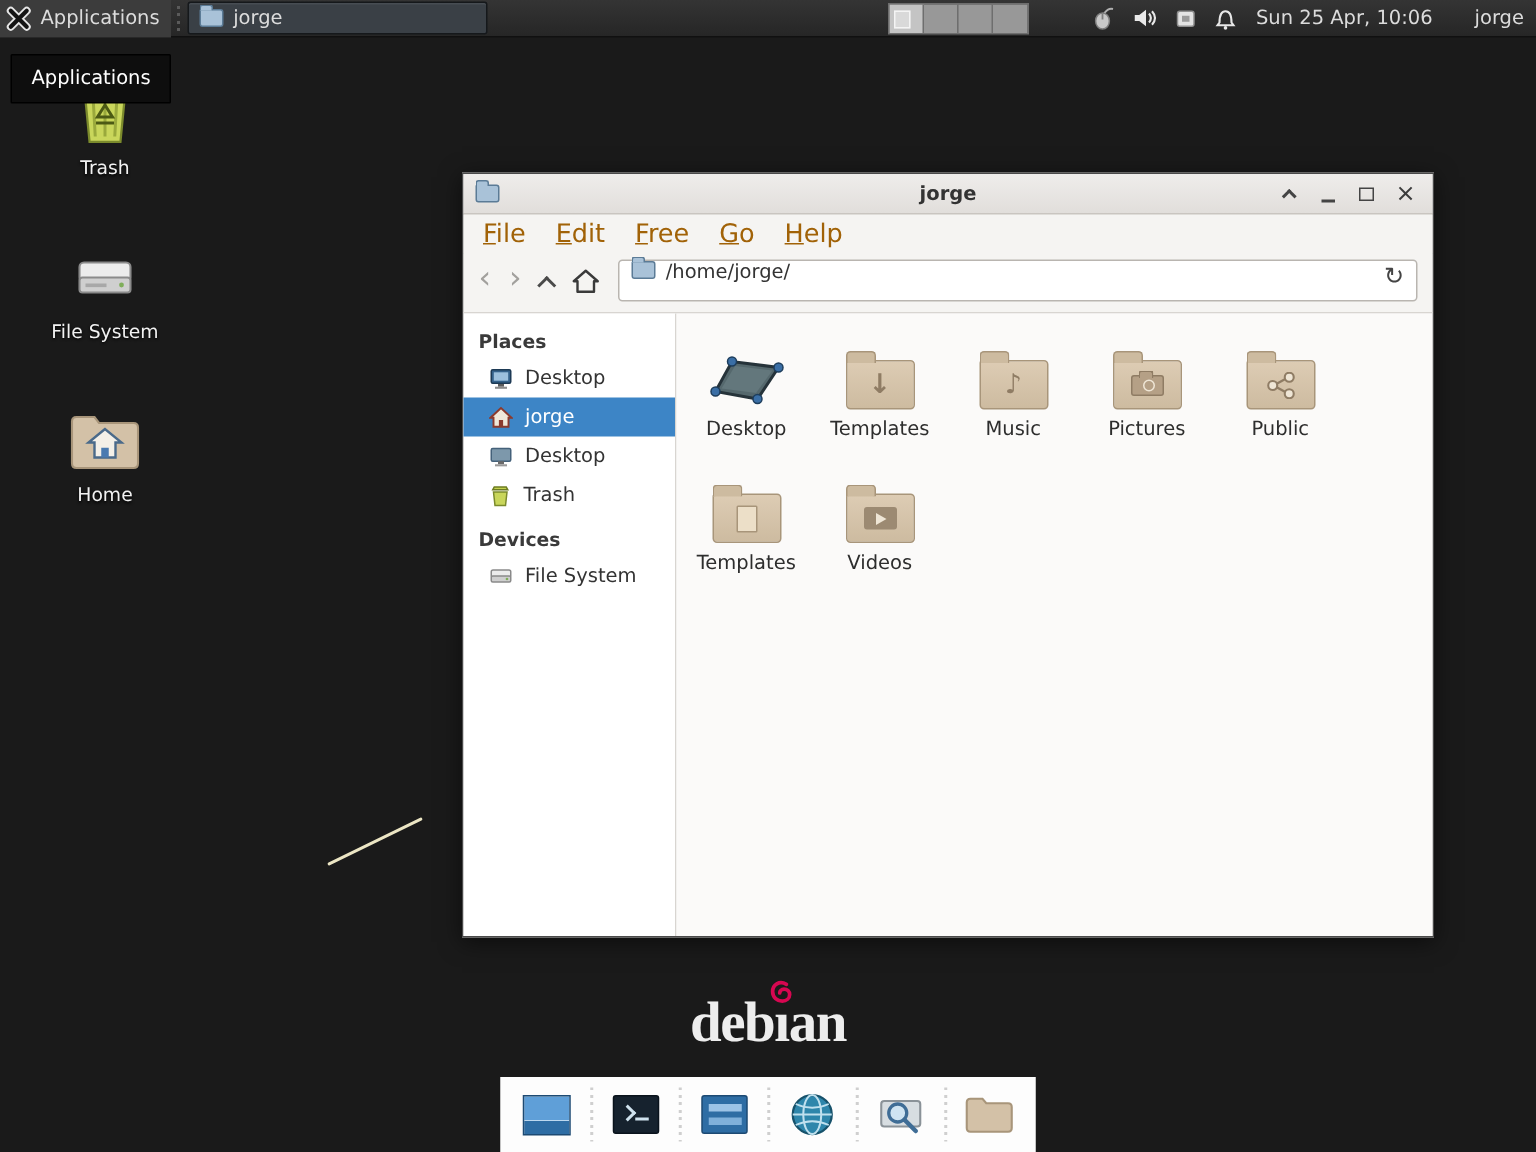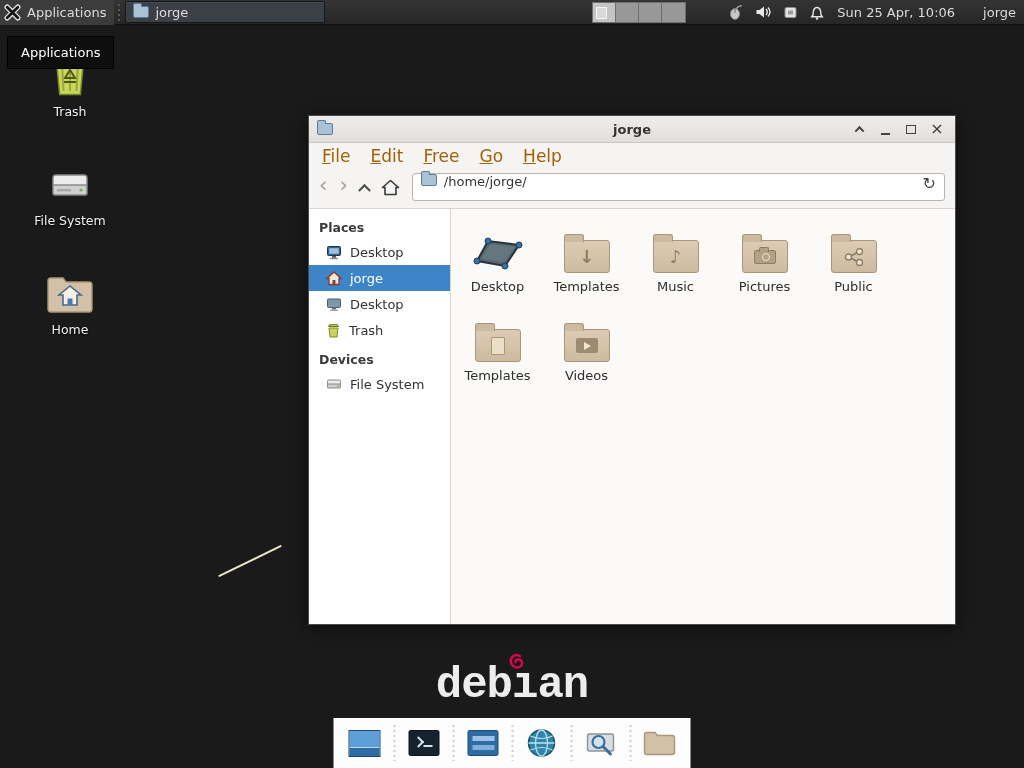--- a/index.html
+++ b/index.html
@@ -110,21 +110,21 @@
              border-bottom:4.5px solid transparent; margin-left:2px; }
 
   
   .mini-folder { position:relative; width:16px; height:12px; background:#a9c2d8; border:1px solid #5b7b96;
                  border-radius:1px 2px 2px 2px; flex:0 0 auto; }
   .mini-folder::before { content:""; position:absolute; top:-4px; left:-1px; width:7px; height:3px;
                  background:#a9c2d8; border:1px solid #5b7b96; border-bottom:none; border-radius:2px 2px 0 0; }
 
   
   .debian { position:absolute; left:50%; top:660px; transform:translateX(-50%);
-            font-family:Liberation Mono, monospace; font-weight:bold; font-size:44px; color:#ededed;
+            font-family:Liberation Serif, serif; font-weight:bold; font-size:38px; color:#ededed;
             letter-spacing:-1px; display:flex; align-items:flex-end;justify-content:flex-end; }
   .deb-i { position:relative; }
   .swirl { position:absolute; left:-3px; top:-7px; }
 
   
   .dock { position:absolute; left:50%; bottom:0; transform:translateX(-50%); height:50px;
           background:#fdfdfd; display:flex; align-items:center; padding:0 12px; gap:9px; }
   .dock-sep { width:3px; height:36px;
           background:repeating-linear-gradient(#cfcfcf 0 2px, transparent 2px 5px);
           background-size:2px 100%; background-repeat:no-repeat; background-position:center; }

